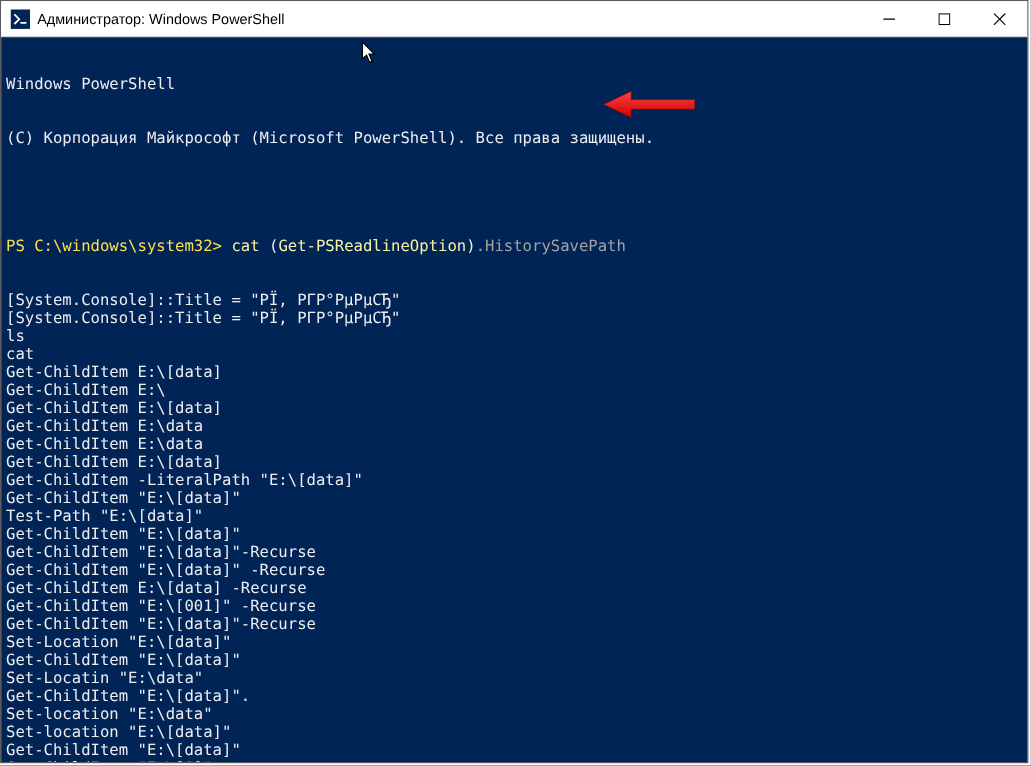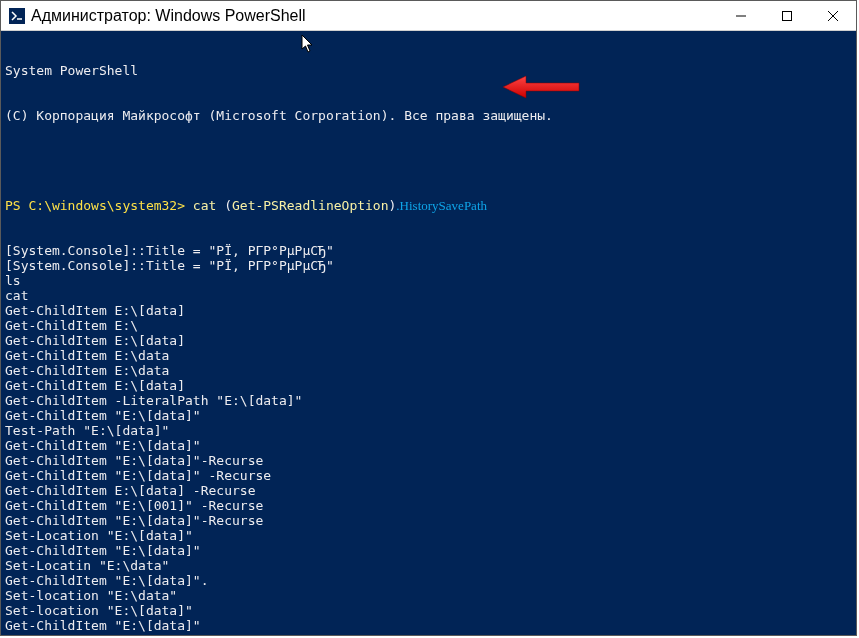--- a/index.html
+++ b/index.html
@@ -40,21 +40,21 @@
       align-items: center;
       justify-content: center;
       position: relative;
     }
     .titlebar-icon svg {
       width: 16px;
       height: 16px;
     }
     .titlebar-text {
       flex: 1;
-      font-size: 16px;
+      font-size: 12px;
       color: #000;
       line-height: 30px;
     }
     .titlebar-buttons {
       display: flex;
       height: 100%;
     }
     .titlebar-btn {
       width: 46px;
       height: 100%;
@@ -80,22 +80,21 @@
     .term-line {
       white-space: pre;
     }
     .prompt {
       color: #fde047;
     }
     .cmd-yellow {
       color: #f9f1a5;
     }
     .cmd-white {
-      color: #0ea5e9;
-      font-family: Liberation Serif, serif;
+      color: #a3a3a3;
     }
     .paren {
       color: #eeedf0;
     }
     .arrow {
       position: absolute;
       left: 500px;
       top: 42px;
       pointer-events: none;
     }
@@ -133,22 +132,22 @@
       <div class="titlebar-btn close">
         <svg width="10" height="10" viewBox="0 0 10 10">
             <line x1="0" y1="0" x2="10" y2="10" stroke="#000" stroke-width="1"></line>
             <line x1="10" y1="0" x2="0" y2="10" stroke="#000" stroke-width="1"></line>
           </svg>
       </div>
     </div>
   </div>
 
   <div class="terminal">
-    <div class="term-line">System PowerShell</div>
-    <div class="term-line">(C) Корпорация Майкрософт (Microsoft Corporation). Все права защищены.</div>
+    <div class="term-line">Windows PowerShell</div>
+    <div class="term-line">(C) Корпорация Майкрософт (Microsoft PowerShell). Все права защищены.</div>
     <div class="term-line"> </div>
     <div class="term-line"><span class="prompt">PS C:\windows\system32&gt; </span><span class="cmd-yellow">cat</span><span class="paren"> (</span><span class="cmd-yellow">Get-PSReadlineOption</span><span class="paren">)</span><span class="cmd-white">.HistorySavePath</span></div>
     <div id="output"><div class="term-line">[System.Console]::Title = "РЇ, РГР°РµРµСЂ"</div><div class="term-line">[System.Console]::Title = "РЇ, РГР°РµРµСЂ"</div><div class="term-line">ls</div><div class="term-line">cat</div><div class="term-line">Get-ChildItem E:\[data]</div><div class="term-line">Get-ChildItem E:\</div><div class="term-line">Get-ChildItem E:\[data]</div><div class="term-line">Get-ChildItem E:\data</div><div class="term-line">Get-ChildItem E:\data</div><div class="term-line">Get-ChildItem E:\[data]</div><div class="term-line">Get-ChildItem -LiteralPath "E:\[data]"</div><div class="term-line">Get-ChildItem "E:\[data]"</div><div class="term-line">Test-Path "E:\[data]"</div><div class="term-line">Get-ChildItem "E:\[data]"</div><div class="term-line">Get-ChildItem "E:\[data]"-Recurse</div><div class="term-line">Get-ChildItem "E:\[data]" -Recurse</div><div class="term-line">Get-ChildItem E:\[data] -Recurse</div><div class="term-line">Get-ChildItem "E:\[001]" -Recurse</div><div class="term-line">Get-ChildItem "E:\[data]"-Recurse</div><div class="term-line">Set-Location "E:\[data]"</div><div class="term-line">Get-ChildItem "E:\[data]"</div><div class="term-line">Set-Locatin "E:\data"</div><div class="term-line">Get-ChildItem "E:\[data]".</div><div class="term-line">Set-location "E:\data"</div><div class="term-line">Set-location "E:\[data]"</div><div class="term-line">Get-ChildItem "E:\[data]"</div><div class="term-line">Get-ChildItem "E:\[0]"</div></div>
 
     <svg class="arrow" width="80" height="30" viewBox="0 0 80 30">
       <defs>
         <linearGradient id="arrg" x1="0" y1="0" x2="0" y2="1">
           <stop offset="0%" stop-color="#ff4444"></stop>
           <stop offset="100%" stop-color="#cc0000"></stop>
         </linearGradient>

